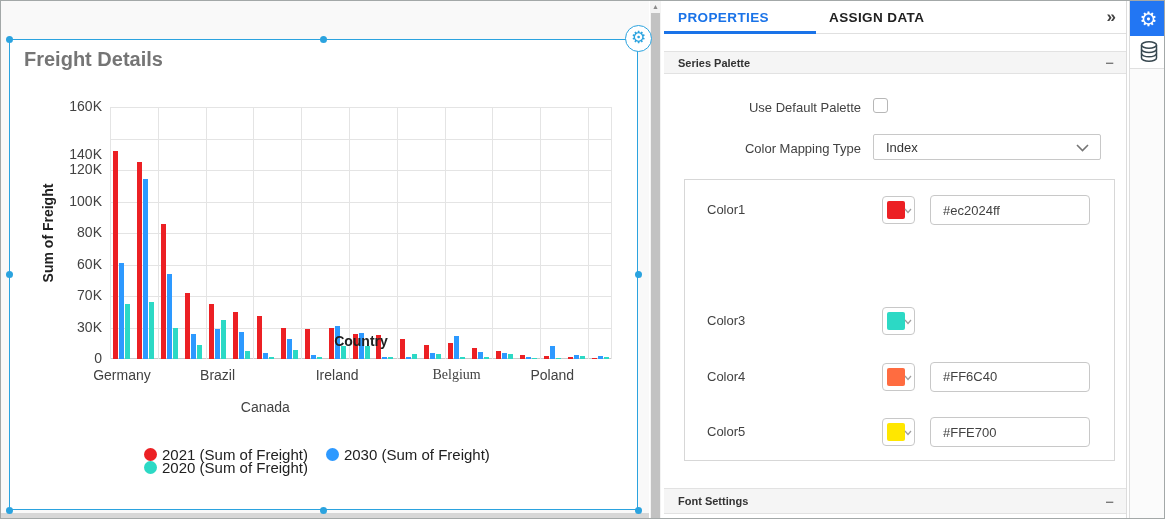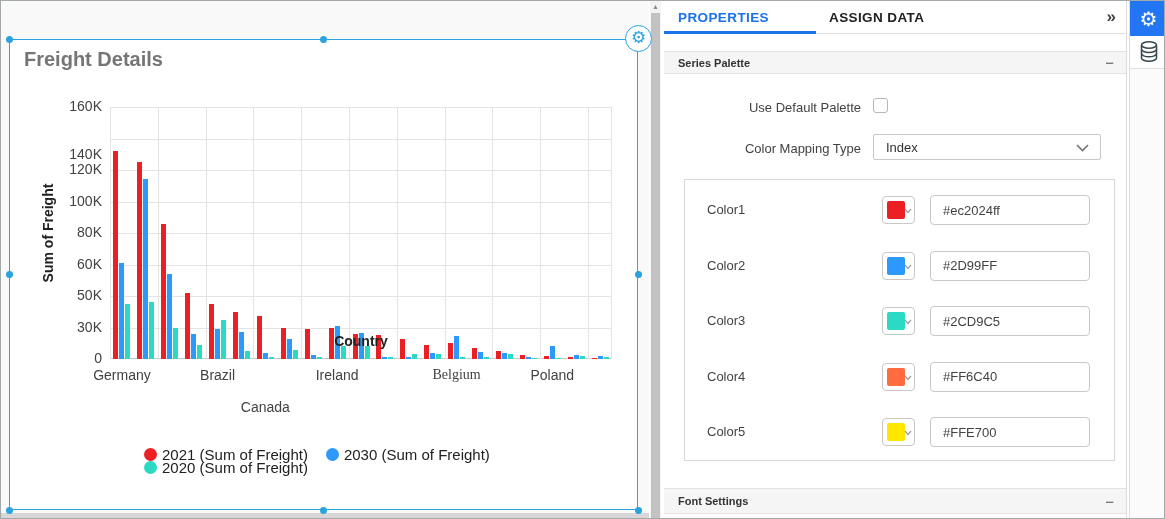--- a/index.html
+++ b/index.html
@@ -95,21 +95,21 @@
   <div class="canvas">
     <div class="widget">
       <div class="chart-title">Freight Details</div>
       <div class="yaxis-title">Sum of Freight</div>
       <div class="plot" id="plot">
           <div class="gridline-h zero" style="top: 251px;"></div>
           <div class="ytick" style="top: 243px;">0</div>
           <div class="gridline-h" style="top: 220.5px;"></div>
           <div class="ytick" style="top: 211.5px;">30K</div>
           <div class="gridline-h" style="top: 189px;"></div>
-          <div class="ytick" style="top: 180px;">50K</div>
+          <div class="ytick" style="top: 180px;">70K</div>
           <div class="gridline-h" style="top: 157.5px;"></div>
           <div class="ytick" style="top: 148.5px;">60K</div>
           <div class="gridline-h" style="top: 126px;"></div>
           <div class="ytick" style="top: 117px;">80K</div>
           <div class="gridline-h" style="top: 94.5px;"></div>
           <div class="ytick" style="top: 85.5px;">100K</div>
           <div class="gridline-h" style="top: 63px;"></div>
           <div class="ytick" style="top: 54px;">120K</div>
           <div class="gridline-h" style="top: 31.5px;"></div>
           <div class="ytick" style="top: 25px; margin-top: 14px;">140K</div>
@@ -262,39 +262,28 @@
         <div class="color-row" style="top: 15px;">
           <div class="color-label">Color1</div>
           <div class="swatch-btn">
             <div class="swatch-color" style="background: rgb(236, 32, 36);"></div>
             <svg class="swatch-chevron" width="8" height="6" viewBox="0 0 8 6">
               <polyline points="1,1 4,4.5 7,1" fill="none" stroke="#9e9e9e" stroke-width="1.2"></polyline>
             </svg>
           </div>
           <input class="hex-input" type="text" value="#ec2024ff" style="">
         </div>
-        <div class="color-row" style="top: 70.5px;">
-          <div class="color-label">Color2</div>
-          <div class="swatch-btn">
-            <div class="swatch-color" style="background: rgb(45, 153, 255);"></div>
-            <svg class="swatch-chevron" width="8" height="6" viewBox="0 0 8 6">
-              <polyline points="1,1 4,4.5 7,1" fill="none" stroke="#9e9e9e" stroke-width="1.2"></polyline>
-            </svg>
-          </div>
-          <input class="hex-input" type="text" value="#2D99FF" style="">
-        </div>
         <div class="color-row" style="top: 126px;">
           <div class="color-label">Color3</div>
           <div class="swatch-btn">
             <div class="swatch-color" style="background: rgb(44, 217, 197);"></div>
             <svg class="swatch-chevron" width="8" height="6" viewBox="0 0 8 6">
               <polyline points="1,1 4,4.5 7,1" fill="none" stroke="#9e9e9e" stroke-width="1.2"></polyline>
             </svg>
           </div>
-          <input class="hex-input" type="text" value="#2CD9C5" style="">
         </div>
         <div class="color-row" style="top: 181.5px;">
           <div class="color-label">Color4</div>
           <div class="swatch-btn">
             <div class="swatch-color" style="background: rgb(255, 108, 64);"></div>
             <svg class="swatch-chevron" width="8" height="6" viewBox="0 0 8 6">
               <polyline points="1,1 4,4.5 7,1" fill="none" stroke="#9e9e9e" stroke-width="1.2"></polyline>
             </svg>
           </div>
           <input class="hex-input" type="text" value="#FF6C40" style="">

